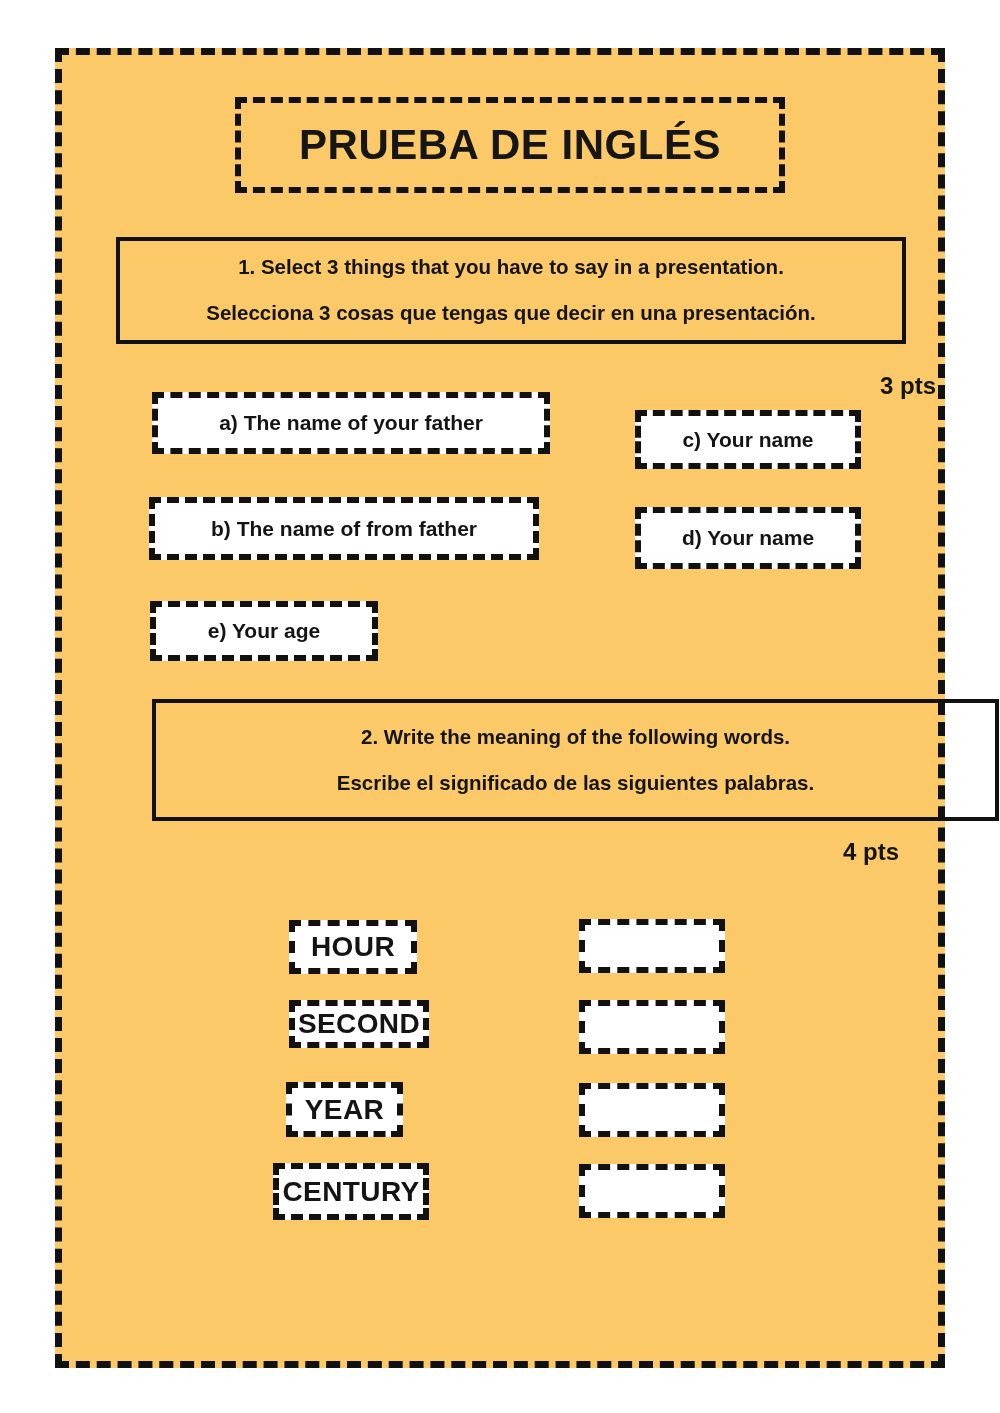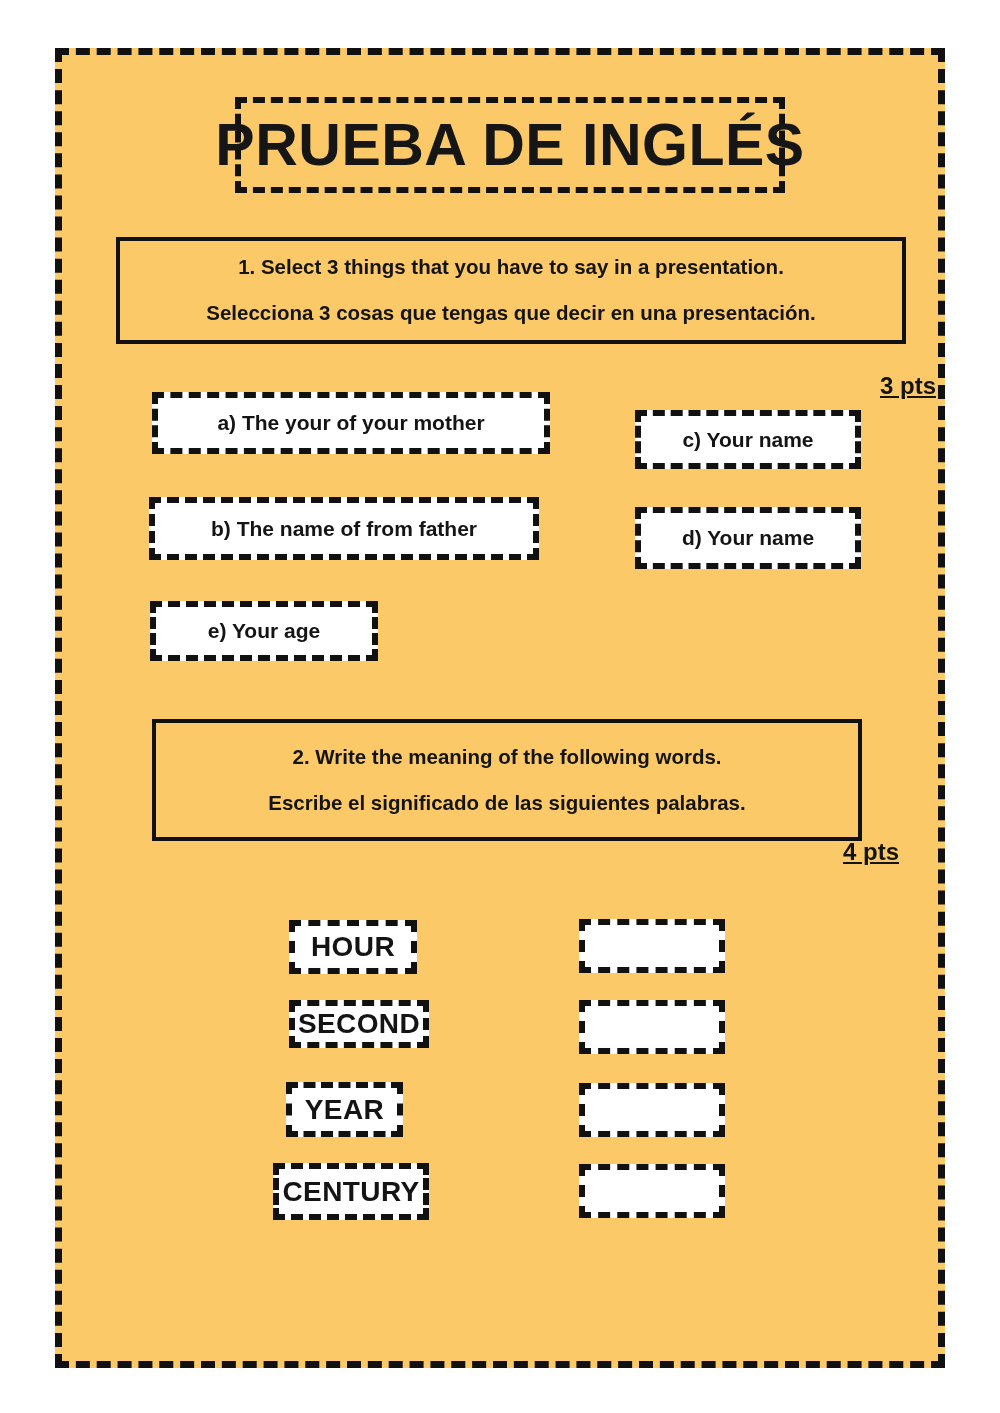--- a/index.html
+++ b/index.html
@@ -36,21 +36,21 @@
     left: 173px;
     top: 42px;
     width: 550px;
     height: 96px;
     border: 6px dashed #111111;
     display: flex;
     align-items: center;
     justify-content: center;
   }
   #title-text {
-    font-size: 59px;
+    font-size: 42px;
     font-weight: bold;
     color: #161616;
     letter-spacing: 0.5px;
     white-space: nowrap;
   }
 
   
   .instruction-box {
     position: absolute;
     border: 4px solid #111111;
@@ -63,30 +63,29 @@
     font-size: 20.5px;
     font-weight: bold;
     color: #141414;
     text-align: center;
     white-space: nowrap;
     line-height: 1.2;
   }
   .instruction-line + .instruction-line { margin-top: 21px; }
 
   #q1-box { left: 54px;  top: 182px; width: 790px; height: 107px; }
-  #q2-box { left: 90px;  top: 664px; width: 710px; height: 122px; }
+  #q2-box { left: 90px;  top: 644px; width: 847px; height: 122px; }
 
   
   .points {
     position: absolute;
     font-size: 24px;
     font-weight: bold;
     color: #141414;
     white-space: nowrap;
-    text-decoration: underline;
   }
   #pts-1 { left: 818px; top: 317px; }
   #pts-2 { left: 781px; top: 783px; }
 
   
   .card {
     position: absolute;
     background: #ffffff;
     border: 6px dashed #111111;
     display: flex;
@@ -138,21 +137,21 @@
     </div>
 
     <div id="q1-box" class="instruction-box">
       <div class="instruction-line">1.  Select 3 things that you have to say in a presentation.</div>
       <div class="instruction-line">Selecciona 3 cosas que tengas que decir en una presentación.</div>
     </div>
 
     <div id="pts-1" class="points">3 pts</div>
 
     <div id="opt-a" class="card">
-      <span class="card-text">a)  The your of your mother</span>
+      <span class="card-text">a)  The name of your father</span>
     </div>
     <div id="opt-b" class="card">
       <span class="card-text">b) The name of from father</span>
     </div>
     <div id="opt-c" class="card">
       <span class="card-text">c)  Your name</span>
     </div>
     <div id="opt-d" class="card">
       <span class="card-text">d) Your name</span>
     </div>

